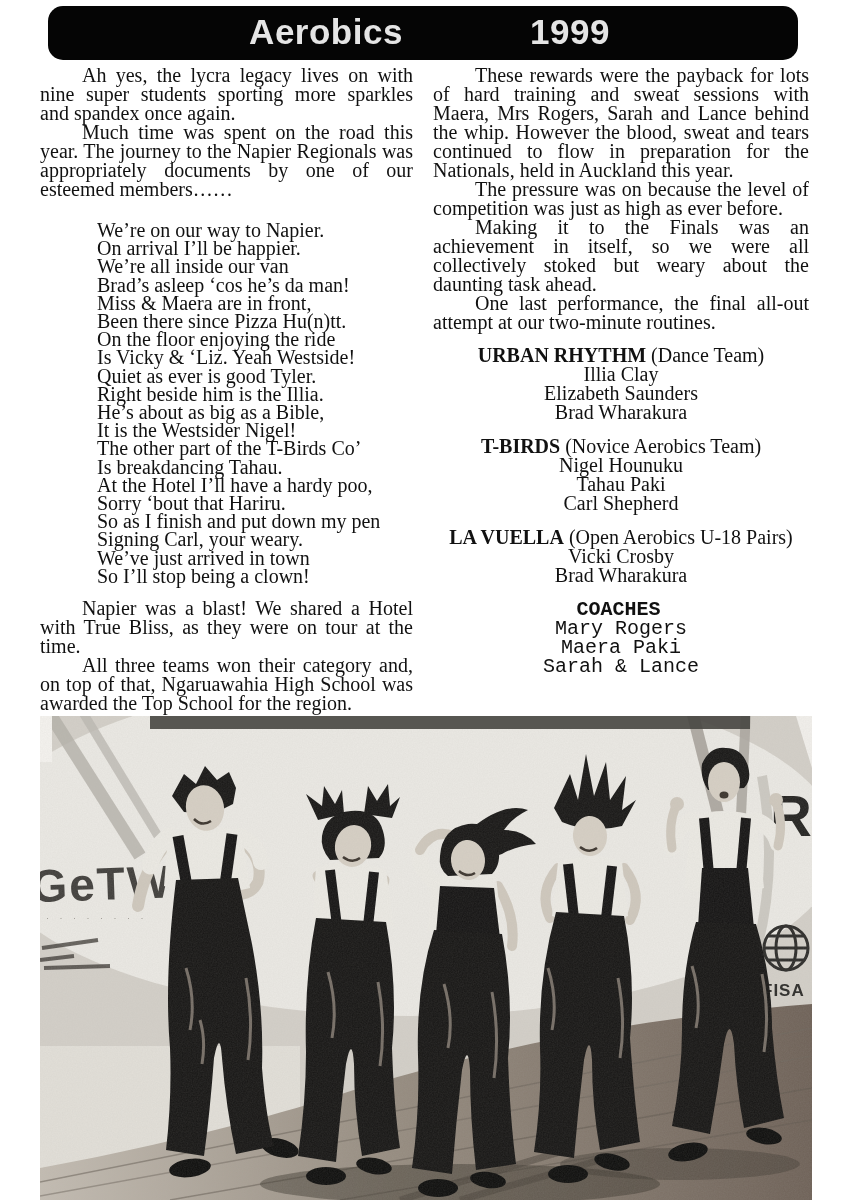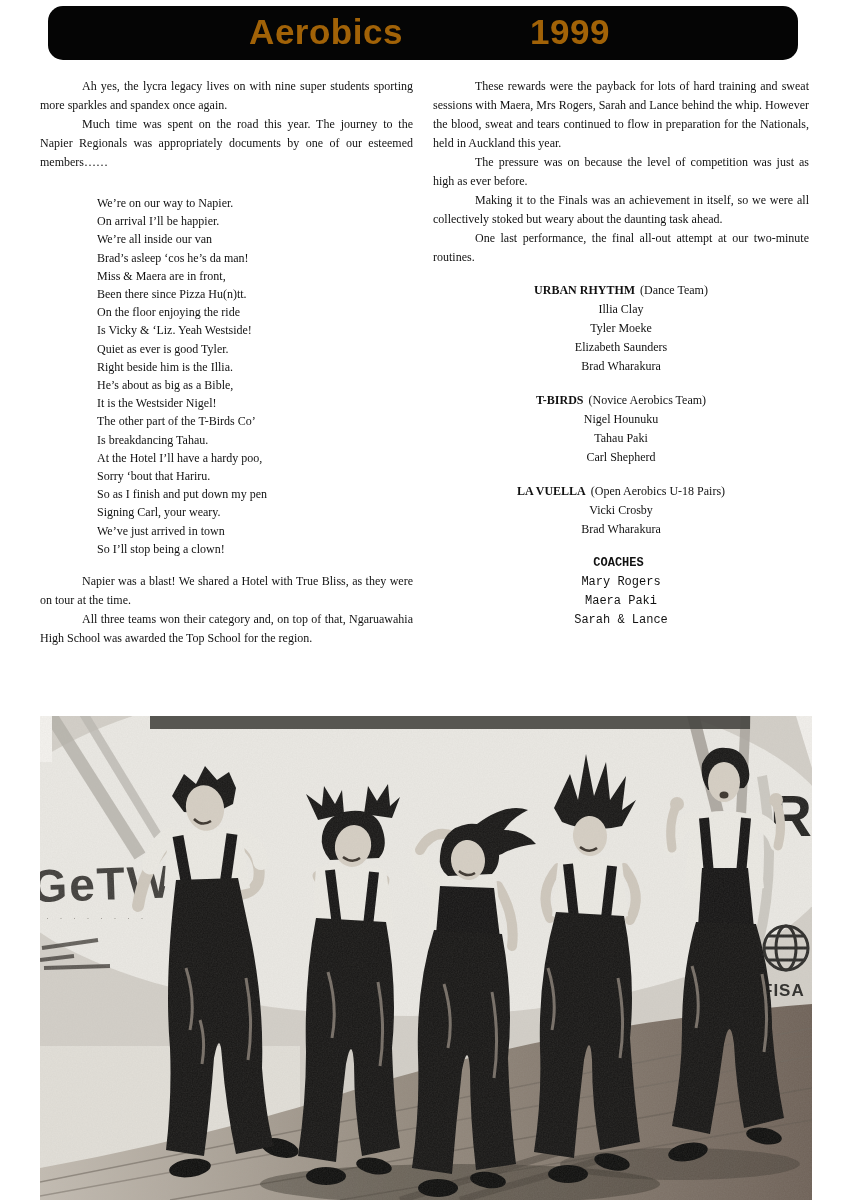--- a/index.html
+++ b/index.html
@@ -8,26 +8,26 @@
     font-family:"Liberation Serif","DejaVu Serif",serif;color:#111;overflow:hidden;margin:0 auto;
   }
   
   .header-bar{
     position:absolute;left:48px;top:6px;width:750px;height:54px;
     background:#050505;border-radius:15px;
   }
   .hdr-title,.hdr-year{
     position:absolute;top:50%;transform:translate(-50%,-52%);
     font-family:"Liberation Sans","DejaVu Sans",sans-serif;font-weight:bold;
-    font-size:35px;color:#a16207;letter-spacing:.5px;white-space:nowrap;
+    font-size:35px;color:#e5e5e5;letter-spacing:.5px;white-space:nowrap;
   }
   .hdr-title{left:278px;}
   .hdr-year{left:522px;}
   
-  .col{position:absolute;top:77px;font-size:12px;line-height:19px;}
+  .col{position:absolute;top:66px;font-size:20px;line-height:19px;}
   .col-left{left:40px;width:373px;}
   .col-right{left:433px;width:376px;}
   .para{margin:0;text-align:justify;text-indent:42px;}
   .poem{margin:22px 0 0 57px;line-height:18.2px;}
   .poem-line{white-space:nowrap;}
   .closing{margin-top:14px;}
   .teams{margin-top:14px;}
   .team{margin-bottom:15px;text-align:center;}
   .team:last-child{margin-bottom:0;font-family:Liberation Mono, monospace;}
   .team-name{font-weight:bold;}
@@ -84,21 +84,20 @@
   <div class="col col-right">
     <p class="para">These rewards were the payback for lots of hard training and sweat sessions with Maera, Mrs Rogers, Sarah and Lance behind the whip. However the blood, sweat and tears continued to flow in preparation for the Nationals, held in Auckland this year.</p>
     <p class="para">The pressure was on because the level of competition was just as high as ever before.</p>
     <p class="para">Making it to the Finals was an achievement in itself, so we were all collectively stoked but weary about the daunting task ahead.</p>
     <p class="para">One last performance, the final all-out attempt at our two-minute routines.</p>
 
     <div class="teams">
       <div class="team">
         <div><span class="team-name">URBAN RHYTHM</span><span class="team-sub">(Dance Team)</span></div>
         <div class="member">Illia Clay</div>
-        <div class="member">Tyler Moeke</div>
         <div class="member">Elizabeth Saunders</div>
         <div class="member">Brad Wharakura</div>
       </div>
       <div class="team">
         <div><span class="team-name">T-BIRDS</span><span class="team-sub">(Novice Aerobics Team)</span></div>
         <div class="member">Nigel Hounuku</div>
         <div class="member">Tahau Paki</div>
         <div class="member">Carl Shepherd</div>
       </div>
       <div class="team">

